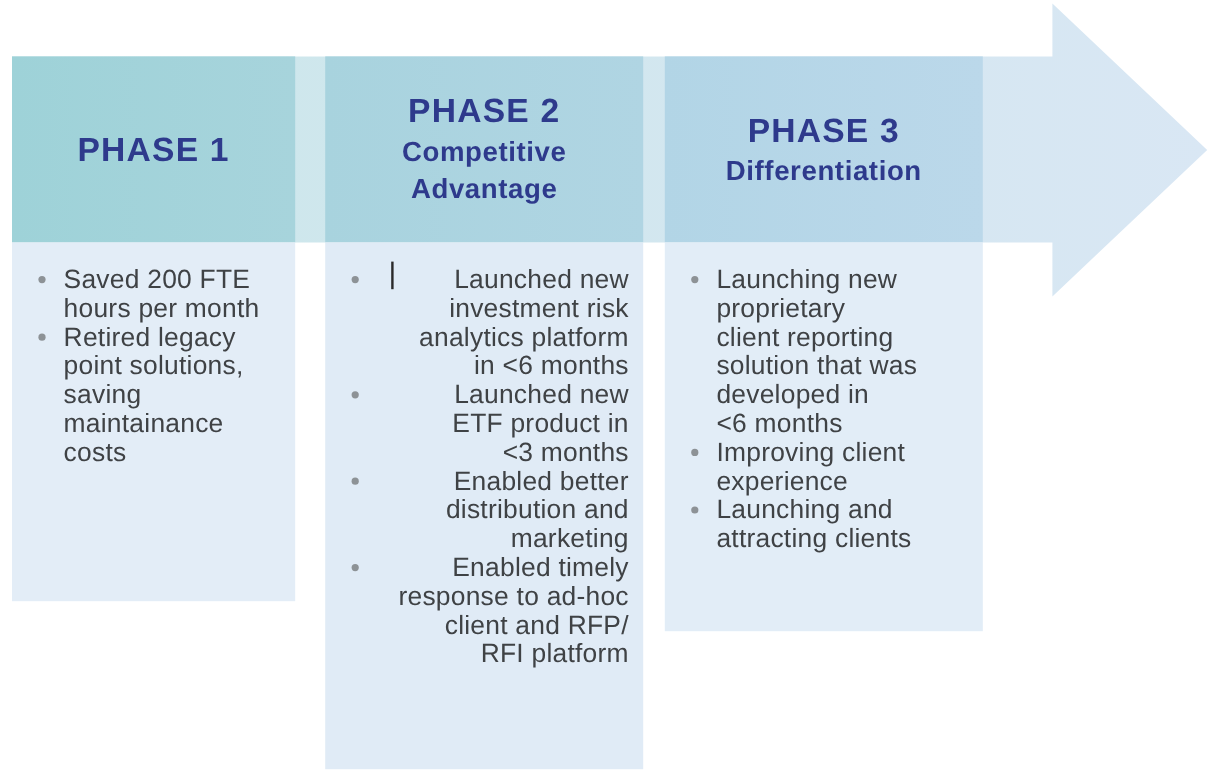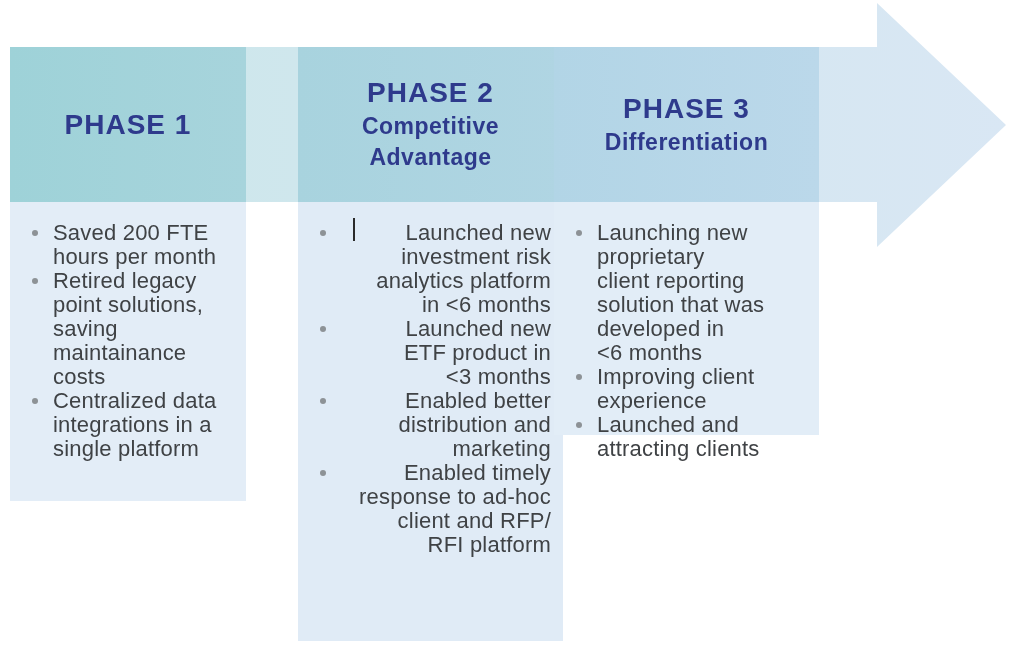--- a/index.html
+++ b/index.html
@@ -14,21 +14,21 @@
   .arrow-svg {
     position: absolute;
     left: 0; top: 0;
     width: 1015px; height: 648px;
   }
   .phase {
     position: absolute;
     top: 47px;
   }
   .phase-1 { left: 10px;  width: 236px; }
-  .phase-2 { left: 298px; width: 265px; }
+  .phase-2 { left: 271px; width: 265px; }
   .phase-3 { left: 554px; width: 265px; }
   .phase-header {
     height: 155px;
     display: flex;
     flex-direction: column;
     align-items: center;
     justify-content: center;
     text-align: center;
   }
   .phase-1 .phase-header { background: linear-gradient(90deg, #9ed2d8, #a7d4dc); }
@@ -50,21 +50,21 @@
     white-space: pre-line;
     margin-top: 2px;
   }
   .phase-body {
     position: relative;
     box-sizing: border-box;
     padding: 19px 12px 0 43px;
   }
   .phase-1 .phase-body { height: 299px; background: #e3edf7; }
   .phase-2 .phase-body { height: 439px; background: #e0ebf6; text-align: right; }
-  .phase-3 .phase-body { height: 233px; background: #e2edf7; }
+  .phase-3 .phase-body { height: 324px; background: #e2edf7; }
   .bullet-list {
     margin: 0;
     padding: 0;
     list-style: none;
   }
   .bullet-item {
     position: relative;
     color: #3f4245;
     font-size: 22px;
     line-height: 24px;
@@ -111,23 +111,20 @@
       <div class="phase-title">PHASE 1</div>
     </div>
     <div class="phase-body">
       <ul class="bullet-list">
           <li class="bullet-item">Saved 200 FTE
 hours per month</li>
           <li class="bullet-item">Retired legacy
 point solutions,
 saving maintainance
 costs</li>
-          <li class="bullet-item">Centralized data
-integrations in a
-single platform</li>
         </ul>
     </div>
   </div>
 
   <div class="phase phase-2">
     <div class="phase-header">
       <div class="phase-title">PHASE 2</div>
       <div class="phase-subtitle">Competitive
 Advantage</div>
     </div>
@@ -160,19 +157,19 @@
     <div class="phase-body">
       <ul class="bullet-list">
           <li class="bullet-item">Launching new
 proprietary
 client reporting
 solution that was
 developed in
 &lt;6 months</li>
           <li class="bullet-item">Improving client
 experience</li>
-          <li class="bullet-item">Launched and
+          <li class="bullet-item">Launching and
 attracting clients</li>
         </ul>
     </div>
   </div>
 
 </div>
 
 </body></html>

